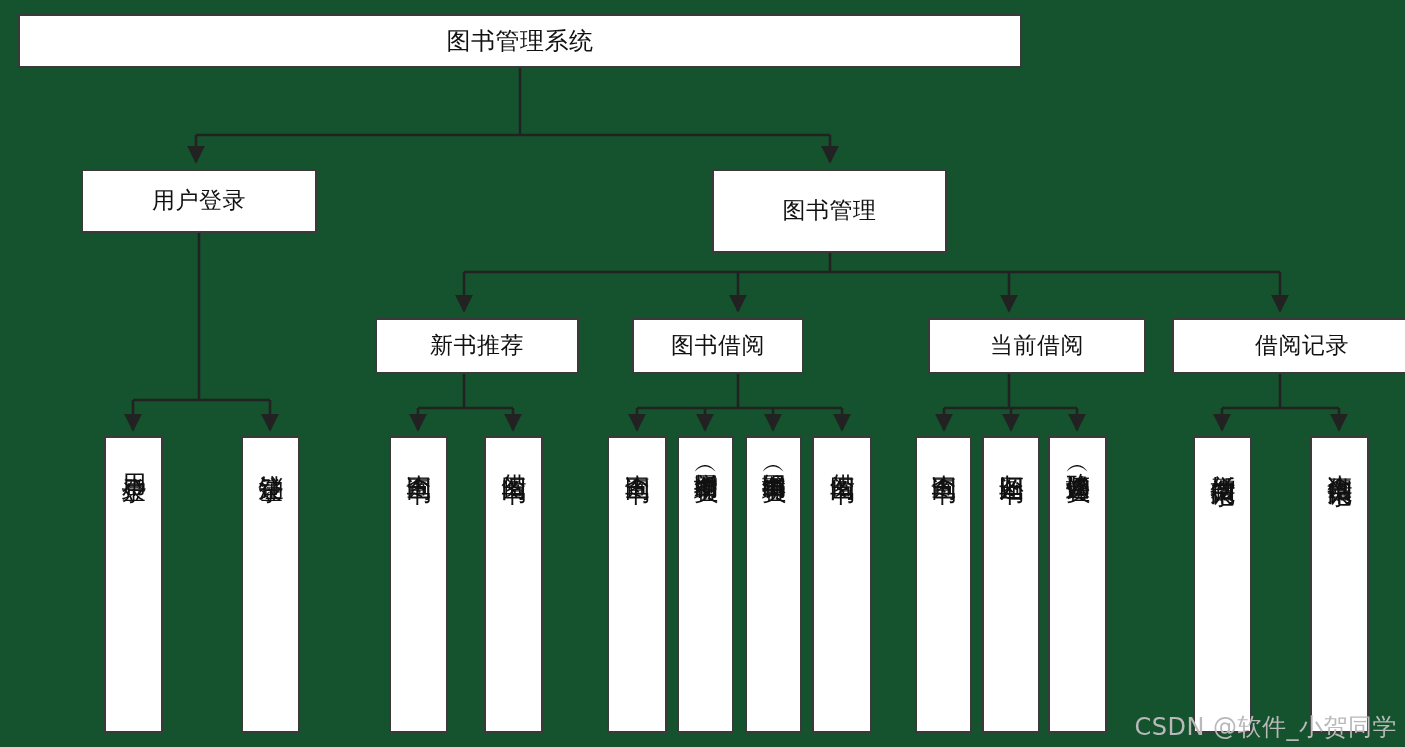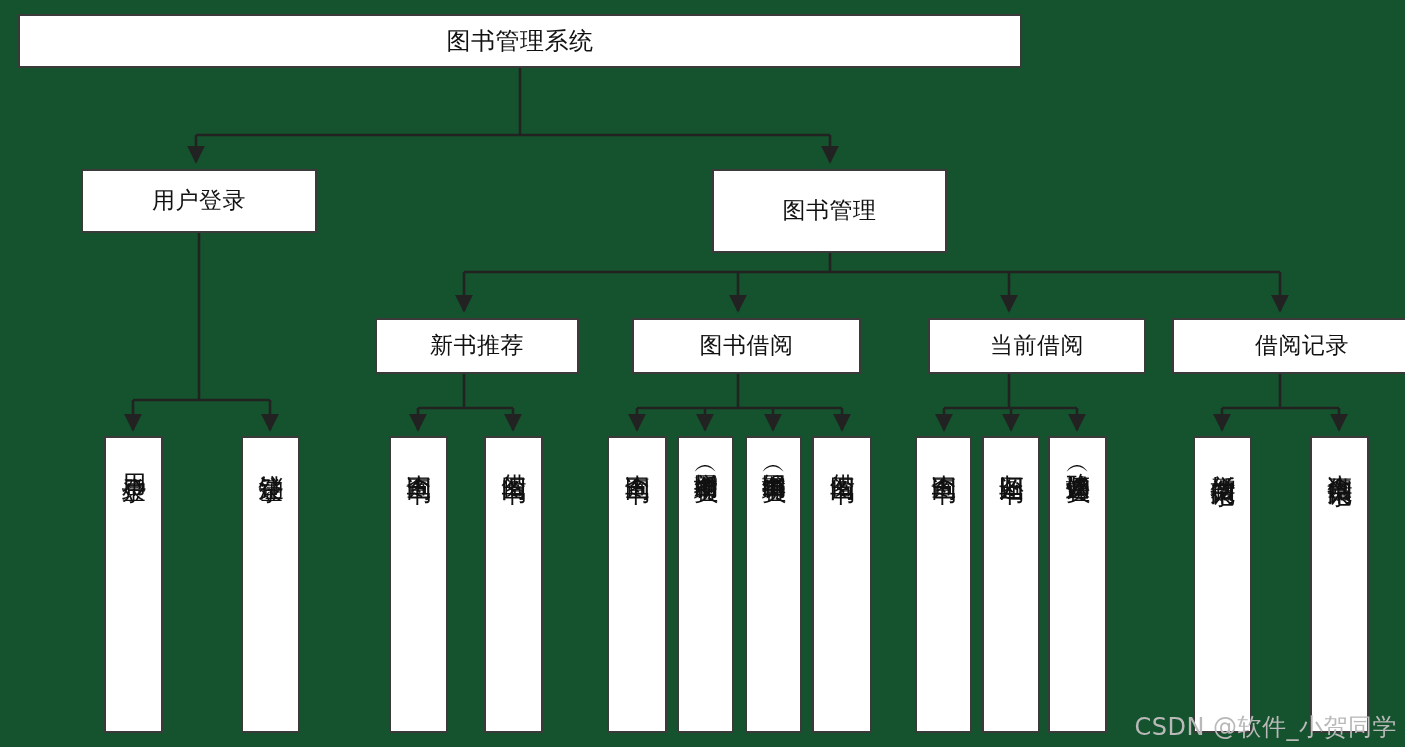--- a/index.html
+++ b/index.html
@@ -143,21 +143,21 @@
   <div class="node horiz" style="left:81px; top:169px; width:236px; height:64px;">
     <span class="label">用户登录</span>
   </div>
   <div class="node horiz" style="left:712px; top:169px; width:235px; height:84px;">
     <span class="label">图书管理</span>
   </div>
 
   <div class="node horiz" style="left:362px; top:318px; width:204px; height:56px;margin-left:13px;">
     <span class="label">新书推荐</span>
   </div>
-  <div class="node horiz" style="left:632px; top:318px; width:229px; height:56px;">
+  <div class="node horiz" style="left:632px; top:318px; width:172px; height:56px;">
     <span class="label">图书借阅</span>
   </div>
   <div class="node horiz" style="left:928px; top:318px; width:218px; height:56px;">
     <span class="label">当前借阅</span>
   </div>
   <div class="node horiz" style="left:1172px; top:318px; width:260px; height:56px;">
     <span class="label">借阅记录</span>
   </div>
 
   <div class="node vert" style="left:104px; top:436px; width:59px; height:297px;">

